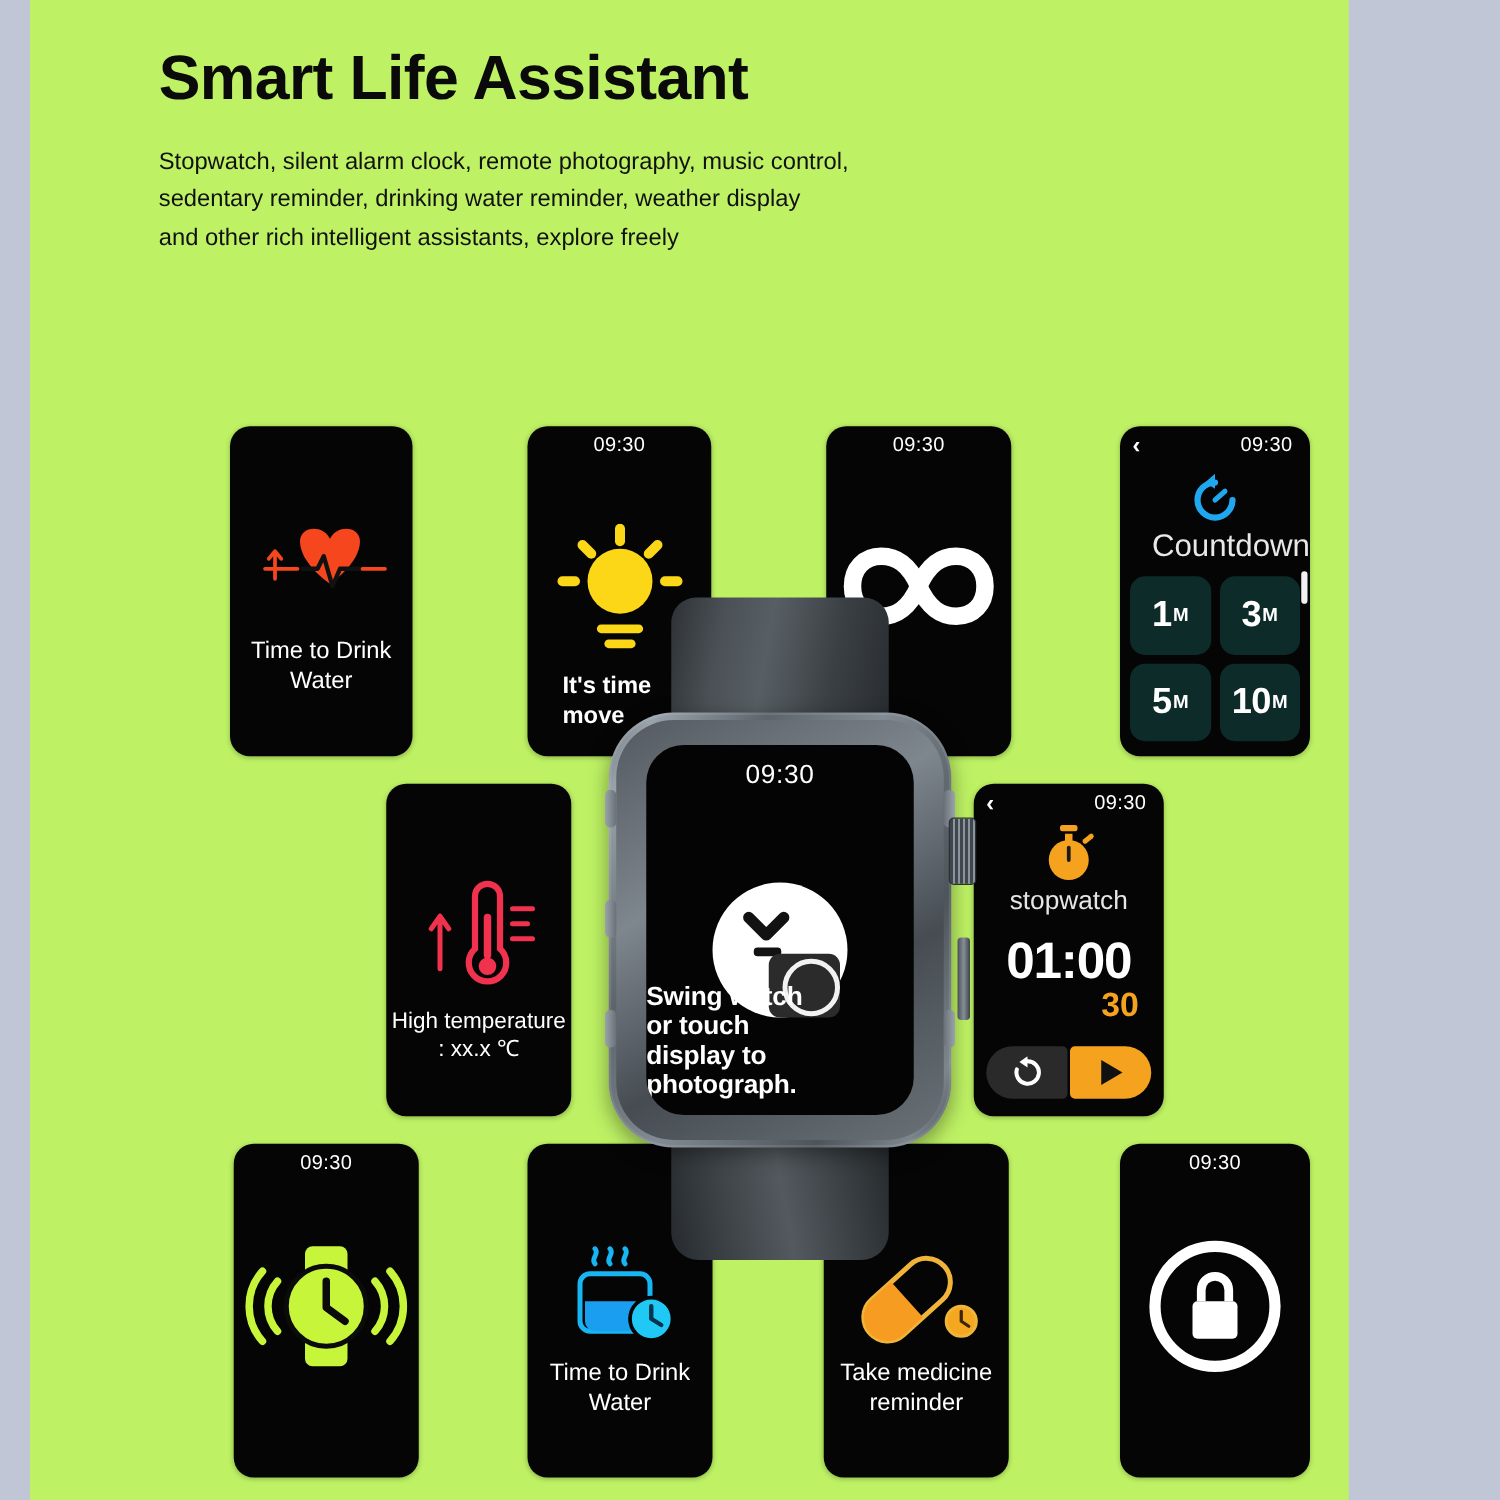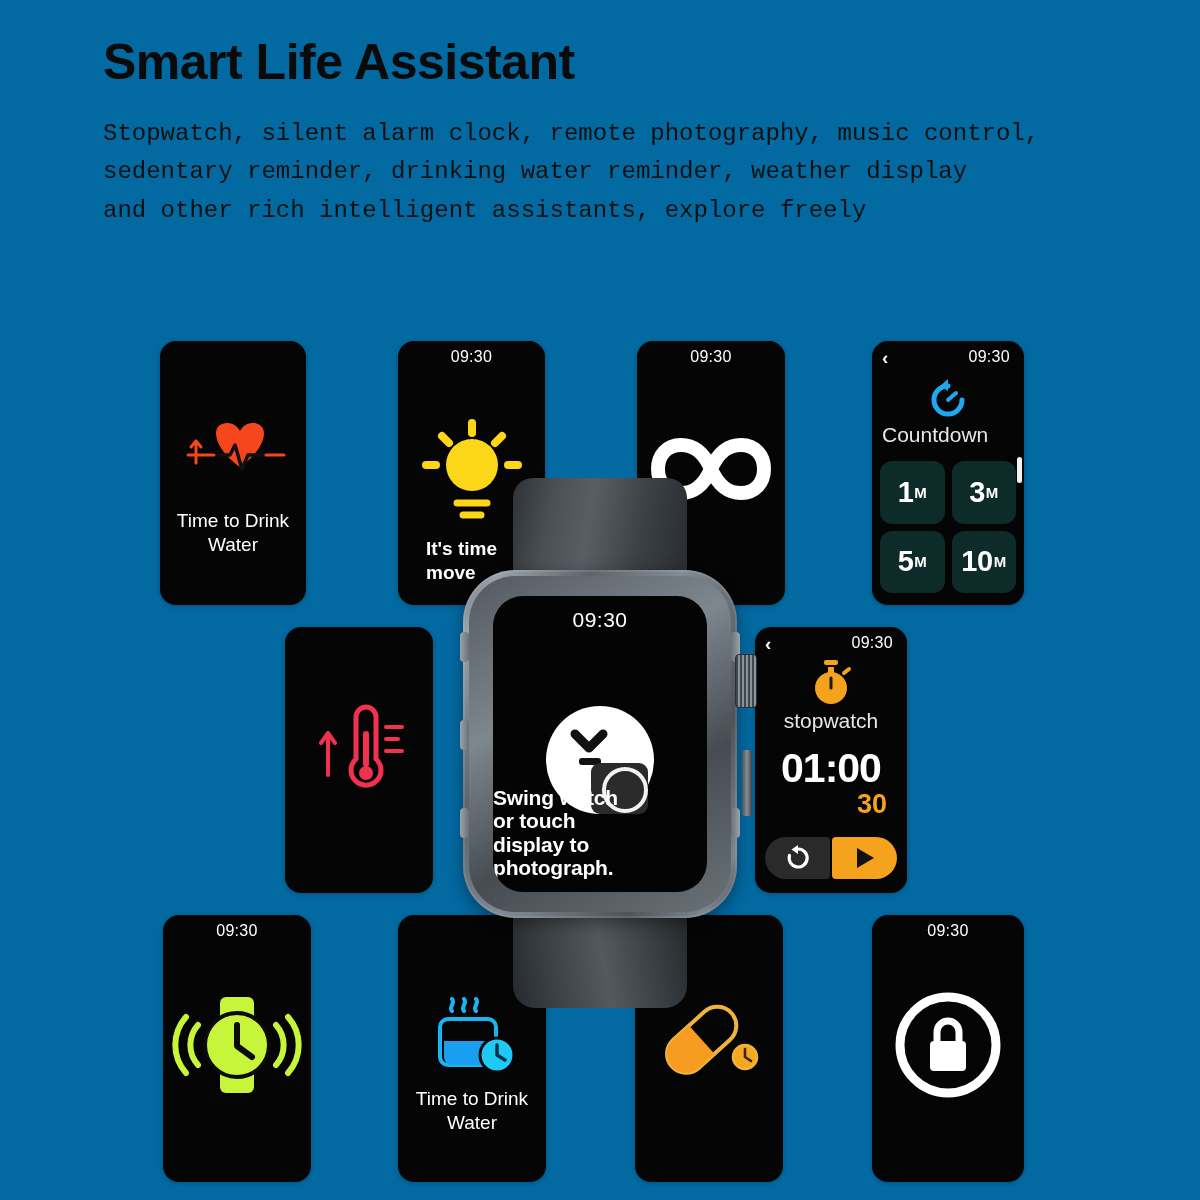--- a/index.html
+++ b/index.html
@@ -2,33 +2,33 @@
 <html><head>
 <meta charset="utf-8">
 <style>
   * { box-sizing: border-box; margin: 0; padding: 0; }
   html, body {
     width: 1200px; height: 1200px;
     background: #c0c6d6;
     font-family: "Liberation Sans", sans-serif;
     overflow: hidden;
   }
-  #page { position: relative; width: 1200px; height: 1200px; background: #0369a1; }
+  #page { position: relative; width: 1055px; height: 1200px; background: #bef264; margin-left: 24px; }
 
   
   #header { position: absolute; left: 103px; top: 36px; width: 1010px; }
   #title {
     font-size: 50px; font-weight: bold; color: #0a0a0a;
     letter-spacing: -0.5px; line-height: 1.05;
     font-family: "Liberation Sans", sans-serif;
   }
   #subtitle {
     margin-top: 26px;
-    font-size: 24px; color: #111; line-height: 1.62;
-    font-family: Liberation Mono, monospace;
+    font-size: 19px; color: #111; line-height: 1.62;
+    font-family: Liberation Sans, sans-serif;
     white-space: pre-line;
   }
 
   
   .card {
     position: absolute; background: #050505;
     border-radius: 16px; overflow: hidden;
     box-shadow: 0 1px 4px rgba(0,0,0,.25);
   }
   .statusbar {
@@ -59,22 +59,22 @@
   #card-countdown    { left: 872px; top: 341px; width: 152px; height: 264px; }
   #card-temperature  { left: 285px; top: 627px; width: 148px; height: 266px; }
   #card-stopwatch    { left: 755px; top: 627px; width: 152px; height: 266px; }
   #card-alarm        { left: 163px; top: 915px; width: 148px; height: 267px; }
   #card-drink-water  { left: 398px; top: 915px; width: 148px; height: 267px; }
   #card-medicine     { left: 635px; top: 915px; width: 148px; height: 267px; }
   #card-lock         { left: 872px; top: 915px; width: 152px; height: 267px; }
 
   
   .cd-title {
-    position: absolute; left: 10px; width: 100%; top: 82px;
-    text-align: left; color: #e8e8e8; font-size: 21px;
+    position: absolute; left: 0; width: 100%; top: 82px;
+    text-align: right; color: #e8e8e8; font-size: 25px;
   }
   .cd-grid {
     position: absolute; left: 8px; top: 120px;
     width: calc(100% - 16px); height: 132px;
     display: grid; grid-template-columns: 1fr 1fr; grid-template-rows: 1fr 1fr;
     gap: 7px;
   }
   .cd-tile {
     background: #0d2b28; border-radius: 12px;
     display: flex; align-items: center; justify-content: center;
@@ -270,20 +270,22 @@
         <circle cx="62" cy="70" r="7" fill="#f0324f"></circle>
         <rect x="59" y="28" width="6" height="36" rx="3" fill="#f0324f"></rect>
         <g stroke="#f0324f" stroke-width="4" stroke-linecap="round">
           <line x1="82" y1="24" x2="98" y2="24"></line>
           <line x1="82" y1="36" x2="94" y2="36"></line>
           <line x1="82" y1="48" x2="98" y2="48"></line>
         </g>
         <path d="M24 72 L24 30 M24 30 L17 40 M24 30 L31 40" stroke="#f0324f" stroke-width="4" fill="none" stroke-linecap="round" stroke-linejoin="round"></path>
       </svg>
     </div>
+    <div class="card-caption" style="top:178px; font-size:18px;">High temperature
+:  xx.x  ℃</div>
   </div>
 
   <div class="card" id="card-stopwatch">
     <div class="statusbar with-back">
       <span class="back-chevron">‹</span>
       <span>09:30</span>
     </div>
     <div class="icon-wrap" style="top:32px;">
       <svg width="50" height="50" viewBox="0 0 50 50">
         <rect x="18" y="1" width="14" height="5" rx="2" fill="#f5a21f"></rect>
@@ -352,20 +354,22 @@
     <div class="icon-wrap" style="top:84px;">
       <svg width="112" height="80" viewBox="0 0 112 80">
         <g transform="rotate(-42 48 40)">
           <rect x="8" y="22" width="80" height="38" rx="19" fill="none" stroke="#f0b43a" stroke-width="4"></rect>
           <path d="M8 41 a19 19 0 0 1 19 -19 L48 22 L48 60 L27 60 A19 19 0 0 1 8 41 Z" fill="#f59c21"></path>
         </g>
         <circle cx="92" cy="58" r="12" fill="#f5a81f" stroke="#f0b43a" stroke-width="2.5"></circle>
         <path d="M92 50 L92 58 L98 62" stroke="#3a2606" stroke-width="2.6" fill="none" stroke-linecap="round" stroke-linejoin="round"></path>
       </svg>
     </div>
+    <div class="card-caption" style="top:172px;">Take medicine
+reminder</div>
   </div>
 
   <div class="card" id="card-lock">
     <div class="statusbar">
       <span>09:30</span>
     </div>
     <div class="icon-wrap" style="top:74px;">
       <svg width="112" height="112" viewBox="0 0 112 112">
         <circle cx="56" cy="56" r="48" fill="none" stroke="#ffffff" stroke-width="9"></circle>
         <rect x="38" y="52" width="36" height="30" rx="4" fill="#ffffff"></rect>

